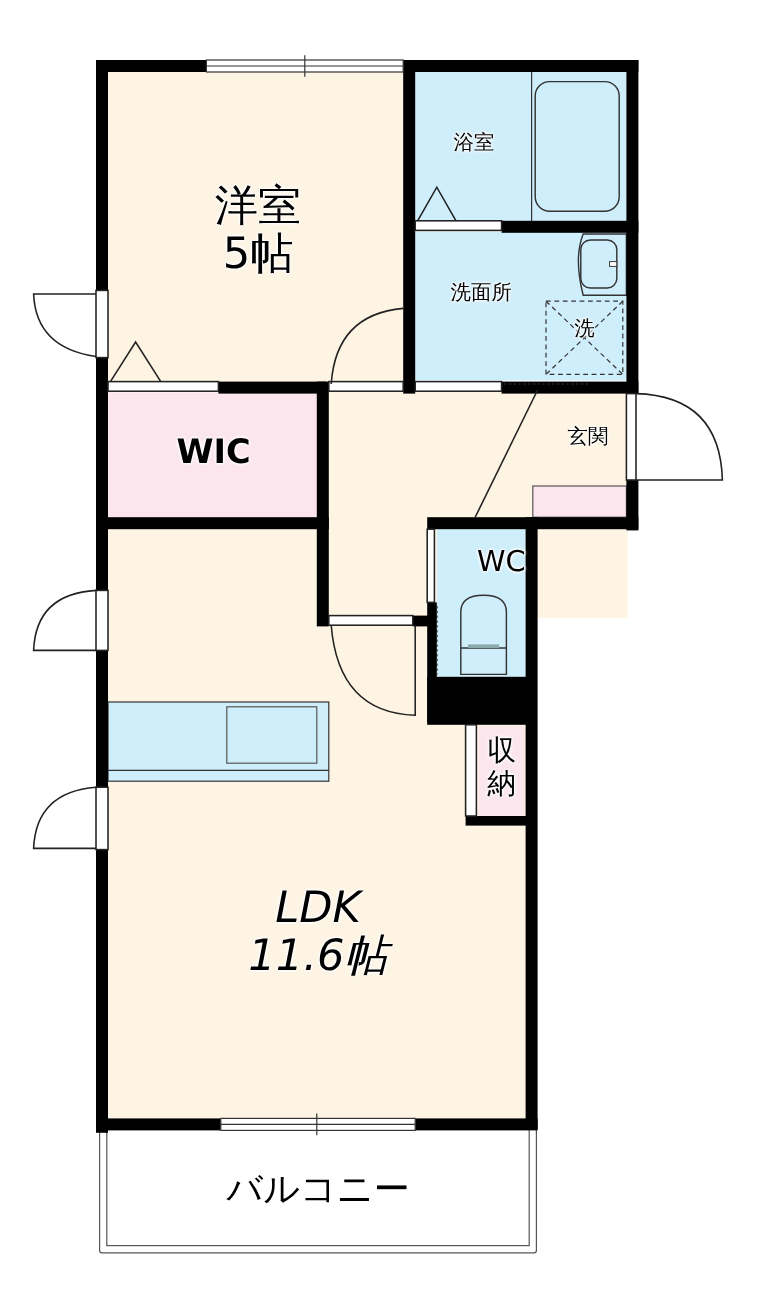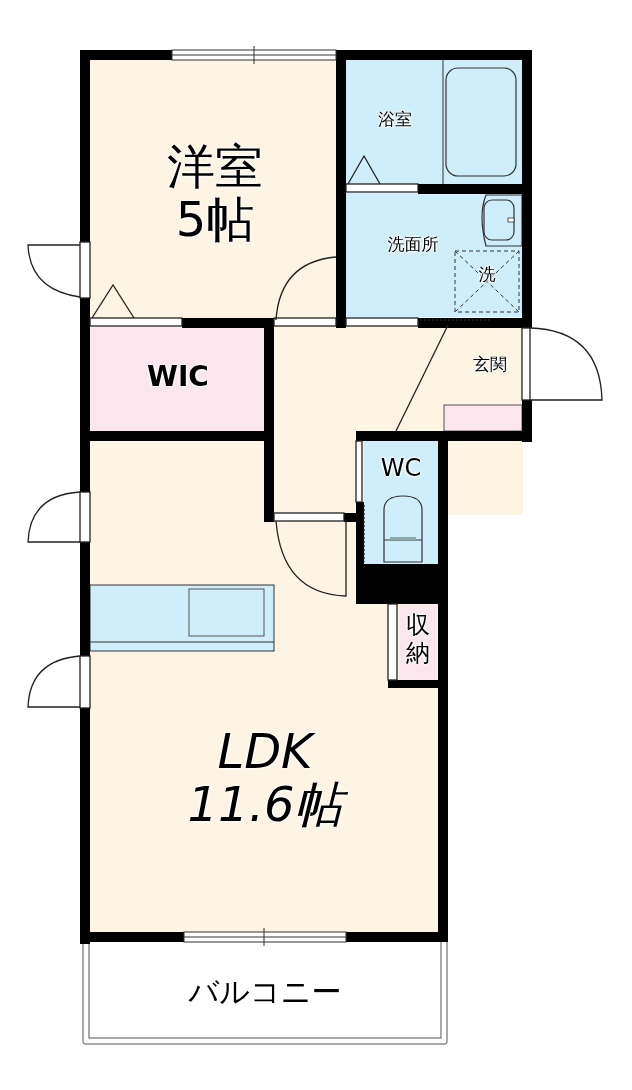--- a/index.html
+++ b/index.html
@@ -1,20 +1,20 @@
 <!DOCTYPE html>
 <html><head>
 <meta charset="utf-8">
 <style>
   html, body { margin: 0; padding: 0; background: #ffffff; }
   body { width: 632px; height: 1090px; position: relative; overflow: hidden; font-family: "DejaVu Sans", "Liberation Sans", sans-serif; }
   #plan { position: absolute; left: 0; top: 0; }
   .label { position: absolute; color: #000; text-align: center; white-space: pre-line; line-height: 1.1;
            text-shadow: 0 0 3px #fff, 0 0 3px #fff, 0 0 3px #fff, 0 0 2px #fff; }
-  .lg { font-size: 48px; }
+  .lg { font-size: 36px; margin-top: 12px; }
   .md { font-size: 28px; font-weight: bold; }
   .sm { font-size: 17px; }
   .vt { font-size: 24px; line-height: 1.15; }
 </style>
 </head>
 <body>
 
 <svg id="plan" width="632" height="1090" viewBox="0 0 632 1090">
 
   <g>
@@ -140,22 +140,22 @@
     <line x1="448" y1="325" x2="396" y2="431"></line>
 
     <path d="M92 318 L113 285 L134 318"></path>
     <path d="M348 184 L364 156 L380 184"></path>
   </g>
 </svg>
 
 <div class="label lg" style="left:130px;top:140px;width:170px;">洋室
 5帖</div>
 <div class="label sm" style="left:350px;top:110px;width:90px;">浴室</div>
-<div class="label sm" style="left:346px;top:235px;width:110px;padding-left:12px;">洗面所</div>
+<div class="label sm" style="left:334px;top:235px;width:110px;padding-left:12px;">洗面所</div>
 <div class="label sm" style="left:465px;top:265px;width:44px;">洗</div>
 <div class="label sm" style="left:448px;top:355px;width:84px;">玄関</div>
 <div class="label md" style="left:92px;top:362px;width:172px;">WIC</div>
-<div class="label sm" style="left:364px;top:455px;width:74px;font-size:24px;">WC</div>
+<div class="label sm" style="left:364px;top:455px;width:74px;font-size:24px;text-align:right;">WC</div>
 <div class="label vt" style="left:399px;top:612px;width:38px;">収
 納</div>
 <div class="label lg" style="left:150px;top:725px;width:230px;font-style:italic;">LDK
 11.6帖</div>
 <div class="label sm" style="left:140px;top:975px;width:250px;font-size:30px;">バルコニー</div>
 
 </body></html>

